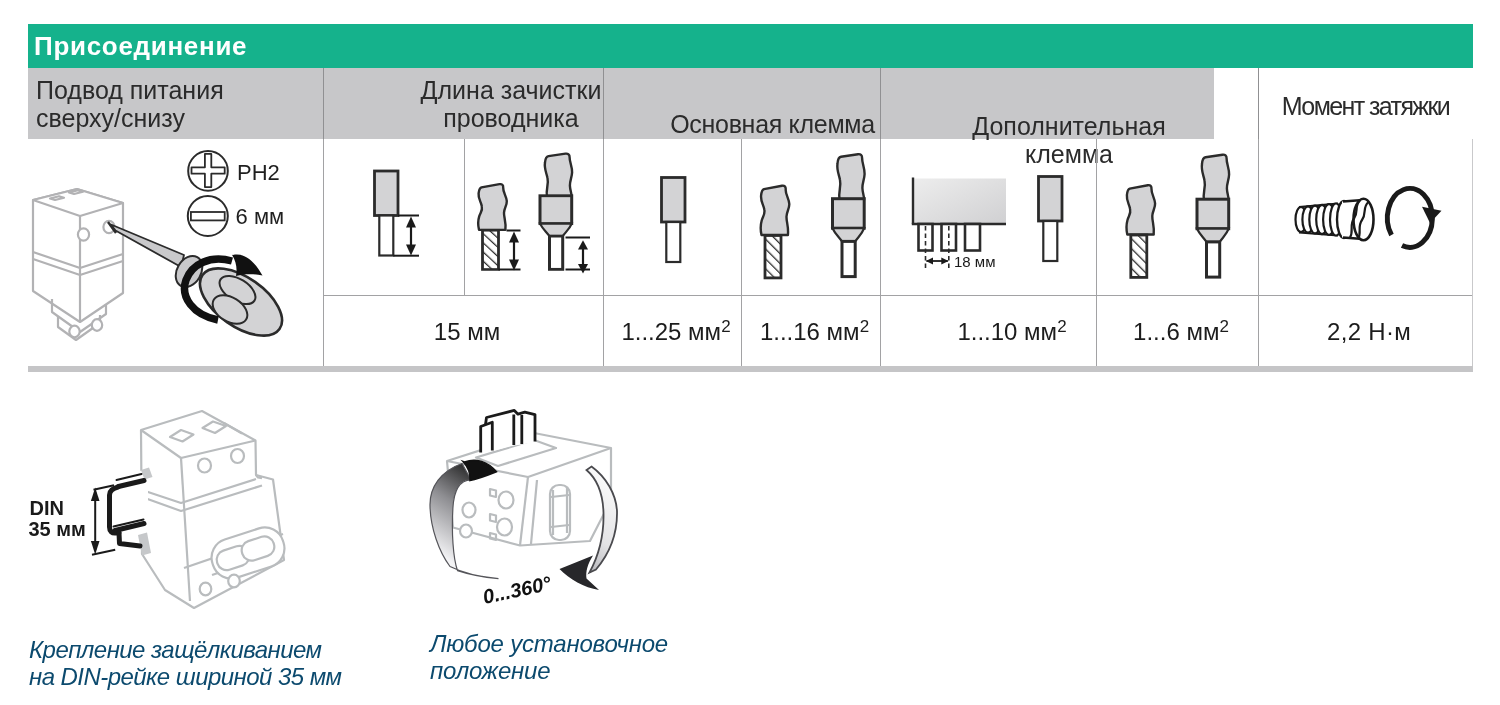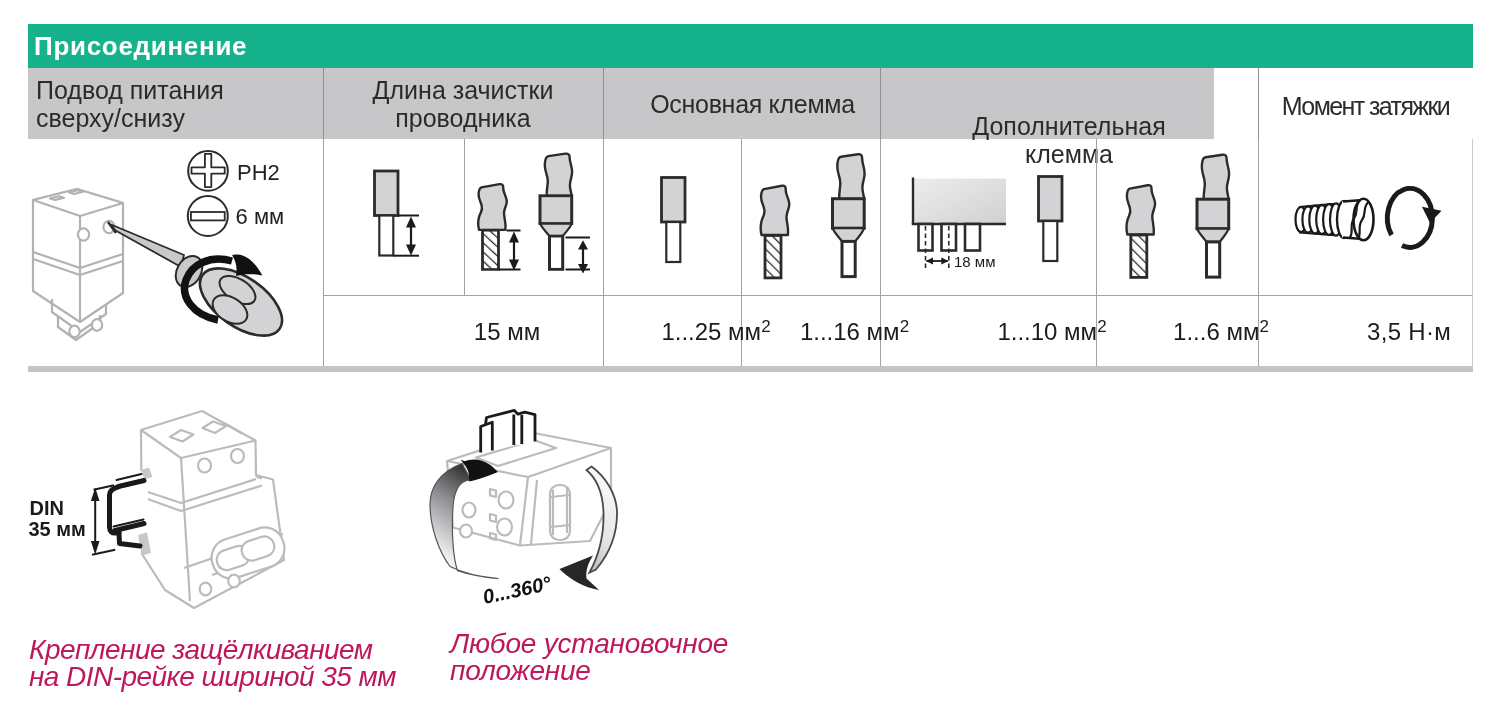--- a/index.html
+++ b/index.html
@@ -7,36 +7,36 @@
        font-family:"Liberation Sans",sans-serif;}
   .abs{position:absolute;}
   .green{left:28px;top:24px;width:1445px;height:44px;background:#15b28c;}
   .green span{position:absolute;left:6px;top:7px;color:#fff;font-size:26px;font-weight:bold;letter-spacing:0.7px;}
   .hdr{left:28px;top:68px;width:1186px;height:71px;background:#c7c7c9;}
   .hcell{position:absolute;top:0;height:71px;display:flex;align-items:center;justify-content:center;
          text-align:center;color:#2b2b2b;font-size:25px;line-height:28px;}
   .vline{position:absolute;width:1px;background:#a2a2a4;}
   .hline{position:absolute;height:1px;background:#a2a2a4;}
   .values{position:absolute;color:#1c1c1c;font-size:24px;top:295px;height:71px;padding-top:3px;padding-left:8px;box-sizing:border-box;
-          display:flex;align-items:center;justify-content:center;margin-left:40px;}
+          display:flex;align-items:center;justify-content:center;}
   .botbar{left:28px;top:366px;width:1445px;height:6px;background:#c5c5c7;}
   sup{font-size:17px;vertical-align:baseline;position:relative;top:-5px;}
-  .cap{position:absolute;font-style:italic;font-size:28px;line-height:27px;color:#be185d;letter-spacing:-0.2px;}
+  .cap{position:absolute;font-style:italic;font-size:24px;line-height:27px;color:#0c4a6e;letter-spacing:-0.2px;}
 </style>
 </head>
 <body>
 
   <div class="abs green">
     <span>Присоединение</span>
   </div>
 
   <div class="abs hdr">
     <div class="hcell" style="left:0;width:295px;justify-content:flex-start;text-align:left;padding-left:8px;box-sizing:border-box;">Подвод питания<br>сверху/снизу</div>
-    <div class="hcell" style="left:295px;width:280px;">Длина зачистки<br>проводника</div>
-    <div class="hcell" style="left:586px;width:277px;padding-top:0;letter-spacing:-0.3px;">Основная клемма</div>
+    <div class="hcell" style="left:295px;width:280px;padding-left:48px;">Длина зачистки<br>проводника</div>
+    <div class="hcell" style="left:606px;width:277px;padding-top:20px;letter-spacing:-0.3px;">Основная клемма</div>
     <div class="hcell" style="left:852px;width:378px;margin-top:36px;">Дополнительная<br>клемма</div>
     <div class="hcell" style="left:1230px;width:215px;padding-top:2px;letter-spacing:-1.6px;text-align:center;">Момент затяжки</div>
     <div class="vline" style="left:295px;top:0;height:71px;background:#909092;"></div>
     <div class="vline" style="left:575px;top:0;height:71px;background:#909092;"></div>
     <div class="vline" style="left:852px;top:0;height:71px;background:#909092;"></div>
     <div class="vline" style="left:1230px;top:0;height:71px;background:#909092;"></div>
   </div>
 
   <div class="vline" style="left:323px;top:139px;height:227px;"></div>
   <div class="vline" style="left:464px;top:139px;height:156px;"></div>
@@ -47,21 +47,21 @@
   <div class="vline" style="left:1258px;top:139px;height:227px;"></div>
   <div class="vline" style="left:1472px;top:139px;height:227px;background:#c9c9cb;"></div>
   <div class="hline" style="left:323px;top:295px;width:1149px;"></div>
   <div class="botbar abs"></div>
 
   <div class="values" style="left:323px;width:280px;">15 мм</div>
   <div class="values" style="left:603px;width:138px;">1...25 мм<sup>2</sup></div>
   <div class="values" style="left:741px;width:139px;">1...16 мм<sup>2</sup></div>
   <div class="values" style="left:880px;width:216px;padding-left:48px;">1...10 мм<sup>2</sup></div>
   <div class="values" style="left:1096px;width:162px;">1...6 мм<sup>2</sup></div>
-  <div class="values" style="left:1258px;width:214px;letter-spacing:0.3px;">3,5 Н·м</div>
+  <div class="values" style="left:1258px;width:214px;letter-spacing:0.3px;">2,2 Н·м</div>
 
   <svg class="abs" style="left:28px;top:139px;" width="295" height="227" viewBox="0 0 295 227" id="svg-col1">
 
     <g fill="#fff" stroke="#b2b2b4" stroke-width="2.2" stroke-linejoin="round">
       <path d="M 5,61 L 49,50 L 95,64 L 95,154 L 52,183 L 5,152 Z"></path>
       <path d="M 49,50 L 95,64 L 52,77 L 5,61 Z"></path>
       <path d="M 52,77 L 52,183" fill="none"></path>
       <path d="M 5,113 L 52,129 L 95,115" fill="none"></path>
       <path d="M 5,120 L 52,136 L 95,122" fill="none"></path>
       <path d="M 24,160 L 24,173 L 52,193 L 78,175 L 78,165" fill="none"></path>
@@ -280,13 +280,13 @@
 
     <path d="M 462,463.5 C 441,471 429.5,487 430,506 C 430.5,528 439,552 450,566.5 C 464,573.5 481,577 498.5,578.6 C 484,577.2 467,573.8 457.5,570.6 C 453,558 451.5,532 452.9,508 C 454,489 460,480 471,479.8 Z" fill="url(#arrL)" stroke="#55555a" stroke-width="1.2"></path>
     <path d="M 464.5,462 C 476,457.5 488,461.5 496.5,471.8 C 486,476 476.5,479.5 470,480.5 C 470.5,474 468.5,467.5 463,461.5 Z" fill="#111" stroke="#111" stroke-width="1.5"></path>
 
     <path d="M 591.5,466.5 C 606,477 616,494 617,511 C 617.5,532 610,553 596,569.5 L 589.5,572.5 C 598.5,556 604,535 603.5,513 C 603,494 597,479 586.5,470 Z" fill="url(#arrR)" stroke="#4a4a4e" stroke-width="1.8"></path>
     <path d="M 559.5,569 L 593,555.5 C 587.5,564 585.5,572 586.5,578.5 L 599,590 C 584,587.5 569.5,579.5 559.5,569 Z" fill="#27272a"></path>
     <text x="484.5" y="604" font-size="20" font-weight="bold" font-style="italic" fill="#111" transform="rotate(-12 484.5 604)">0...360°</text>
   </svg>
 
   <div class="cap" style="left:29px;top:636px;letter-spacing:-0.55px;">Крепление защёлкиванием<br>на DIN-рейке шириной 35&nbsp;мм</div>
-  <div class="cap" style="left:450px;top:630px;">Любое установочное<br>положение</div>
+  <div class="cap" style="left:430px;top:630px;">Любое установочное<br>положение</div>
 
 </body></html>

